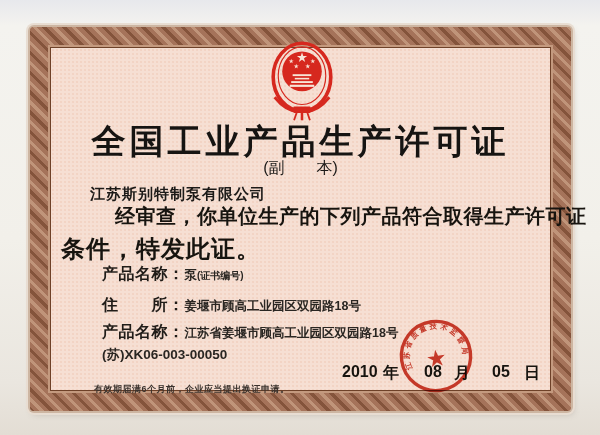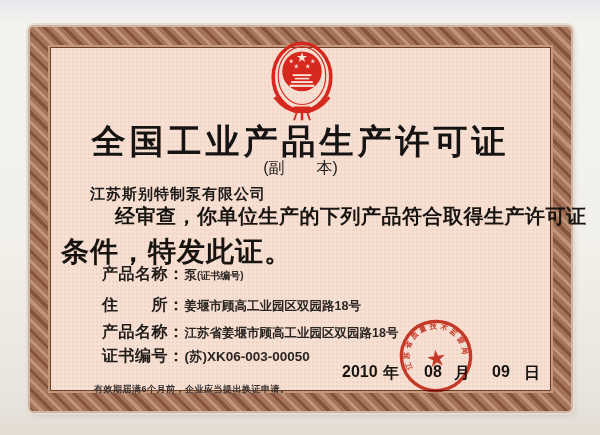--- a/index.html
+++ b/index.html
@@ -32,21 +32,21 @@
   }
   
   .abs{position:absolute;white-space:nowrap;}
   .title{
     left:0;right:0;top:92px;text-align:center;
     font-size:34px;font-weight:bold;color:#161412;letter-spacing:4px;
   }
   .subtitle{left:0;right:0;top:131px;text-align:center;font-size:16px;color:#1c1a18;}
   .company{left:60px;top:158px;font-size:15px;font-weight:bold;color:#1c1a18;letter-spacing:1px;}
   .stmt1{left:85px;top:176px;font-size:20px;font-weight:bold;color:#17140f;letter-spacing:0.5px;}
-  .stmt2{left:31px;top:206px;font-size:28px;font-weight:bold;color:#17140f;letter-spacing:1px;}
+  .stmt2{left:31px;top:206px;font-size:24px;font-weight:bold;color:#17140f;letter-spacing:1px;}
   .row{position:absolute;left:72px;display:flex;align-items:baseline;white-space:nowrap;}
   .row .lbl{font-size:16px;font-weight:bold;color:#201c18;letter-spacing:0.5px;text-align:center;}
   .row .val{font-size:12.5px;font-weight:bold;color:#2a2622;}
   .row .val-big{font-size:13.5px;font-weight:bold;color:#2a2622;}
   .row .note{font-size:10px;font-weight:bold;color:#2a2622;}
   .r-product{top:237px;}
   .r-residence{top:268px;}
   .r-prodaddr{top:295px;}
   .r-certno{top:319px;}
   .r-valid{top:340px;}
@@ -108,30 +108,29 @@
     <span class="lbl">住　　所：</span>
     <span class="val">姜堰市顾高工业园区双园路18号</span>
   </div>
 
   <div class="row r-prodaddr">
     <span class="lbl">产品名称：</span>
     <span class="val">江苏省姜堰市顾高工业园区双园路18号</span>
   </div>
 
   <div class="row r-certno">
-    <span class="lbl">证书编号：</span>
     <span class="val-big">(苏)XK06-003-00050</span>
   </div>
 
 
   <span class="date-part" style="left:312px">2010</span>
   <span class="date-part" style="left:353px">年</span>
   <span class="date-part" style="left:394px">08</span>
   <span class="date-part" style="left:424px">月</span>
-  <span class="date-part" style="left:462px">09</span>
+  <span class="date-part" style="left:462px">05</span>
   <span class="date-part" style="left:494px">日</span>
 
   <div class="abs footnote">有效期届满6个月前，企业应当提出换证申请。</div>
 
   <svg class="seal" width="78" height="78" viewBox="0 0 160 160">
     <g transform="rotate(-8 80 80)">
       <circle cx="80" cy="80" r="71" fill="none" stroke="#c8301f" stroke-width="7"></circle>
       <path id="sealArc" d="M 29 99 A 55 55 0 1 1 131 99" fill="none"></path>
       <text fill="#c8301f" font-size="15" font-weight="bold" letter-spacing="5.5" font-family="Liberation Sans, sans-serif">
         <textPath href="#sealArc">江苏省质量技术监督局</textPath>

